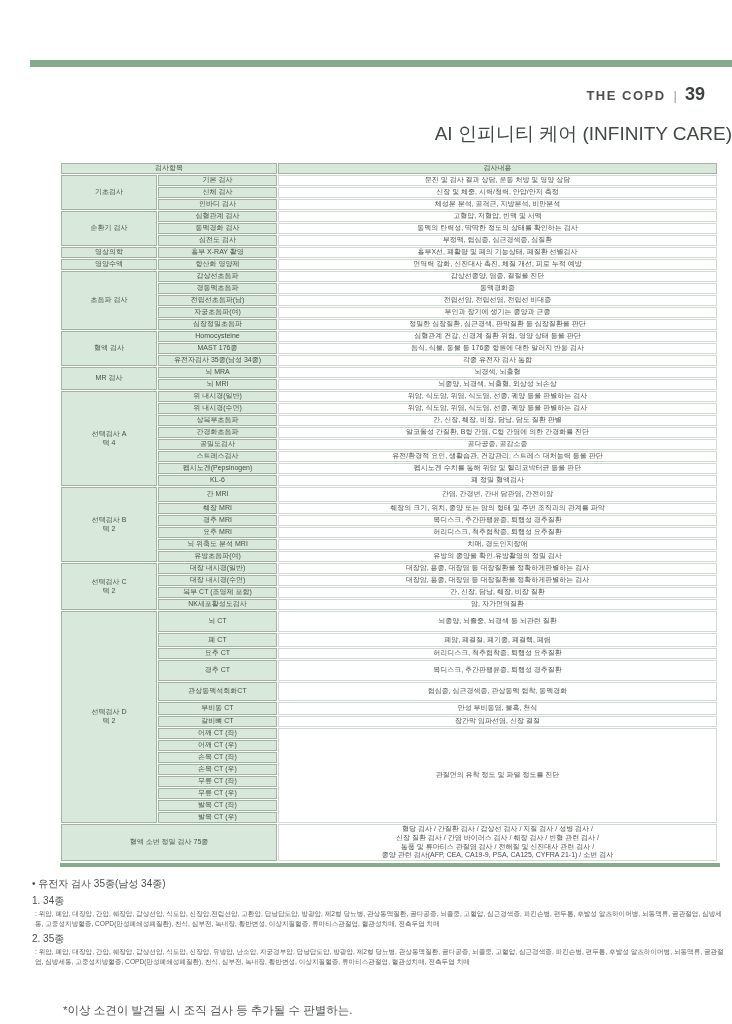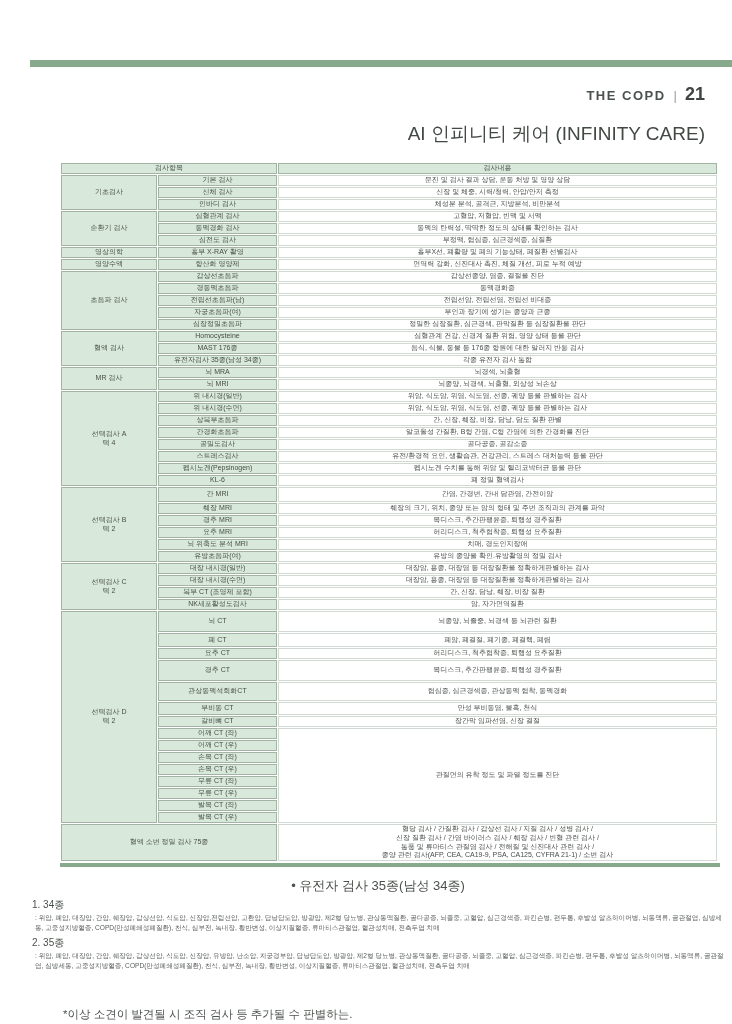--- a/index.html
+++ b/index.html
@@ -6,46 +6,46 @@
   body {
     width:732px; height:1024px; background:#ffffff;
     font-family:"Liberation Sans","DejaVu Sans",sans-serif;
     color:#474d48; overflow:hidden;
   }
   .top-bar { margin:60px 0 0 30px; height:7px; background:#87a98c; }
   .brand-row { text-align:right; padding-right:27px; margin-top:17px; white-space:nowrap; }
   .brand { font-size:13px; font-weight:bold; letter-spacing:1.5px; color:#4b514c; }
   .brand-sep { color:#9aa19b; margin:0 8px; font-weight:normal; font-size:13px; }
   .page-num { font-size:18px; font-weight:bold; color:#3e4440; }
-  .page-title { text-align:right; padding-right:27px; font-size:19px; margin-top:16px; color:#424843; }
+  .page-title { text-align:right; font-size:19px; margin-top:16px; color:#424843; }
 
   table.exam { margin:15px 0 0 60px; width:658px; border-collapse:separate; border-spacing:1px; font-size:7px; table-layout:fixed; }
   col.c1 { width:96px; } col.c2 { width:119px; } col.c3 { width:auto; }
   td, th { padding:0 2px; text-align:center; vertical-align:middle; line-height:1.25; overflow:hidden; }
   tr { height:11px; }
   th.h-cell { background:#d8e8da; border:1px solid #a3b4a5; font-weight:normal; }
   td.group-cell { background:#d8e8da; border:1px solid #a3b4a5; white-space:pre-line; }
   td.item-cell { background:#d8e8da; border:1px solid #a3b4a5; }
   td.content-cell { background:#ffffff; border:1px solid #d2d9d2; }
   tr.summary-row { height:32px; }
   .table-bottom-bar { margin-left:60px; width:660px; height:4px; background:#87a98c; margin-top:1px; }
 
   .notes { margin:10px 0 0 32px; width:692px; }
-  .note-bullet { font-size:13px; color:#4a504b;text-align:center; }
+  .note-bullet { font-size:10px; color:#4a504b; }
   .note-subtitle { font-size:10px; color:#4a504b; margin-top:3px; }
   .note-body { font-size:6.6px; color:#565c57; line-height:1.5; padding-left:3px; margin-top:1px; }
   .bottom-note { margin:36px 0 0 63px; font-size:11.5px; color:#4d534e; }
 </style>
 </head>
 <body>
 
 <div class="top-bar"></div>
 
 <div class="brand-row">
-  <span class="brand">THE COPD</span><span class="brand-sep">|</span><span class="page-num">21</span>
+  <span class="brand">THE COPD</span><span class="brand-sep">|</span><span class="page-num">39</span>
 </div>
 
 <div class="page-title">AI 인피니티 케어 (INFINITY CARE)</div>
 
 <table class="exam">
   <colgroup>
       <col class="c1">
       <col class="c2">
       <col class="c3">
     </colgroup>

